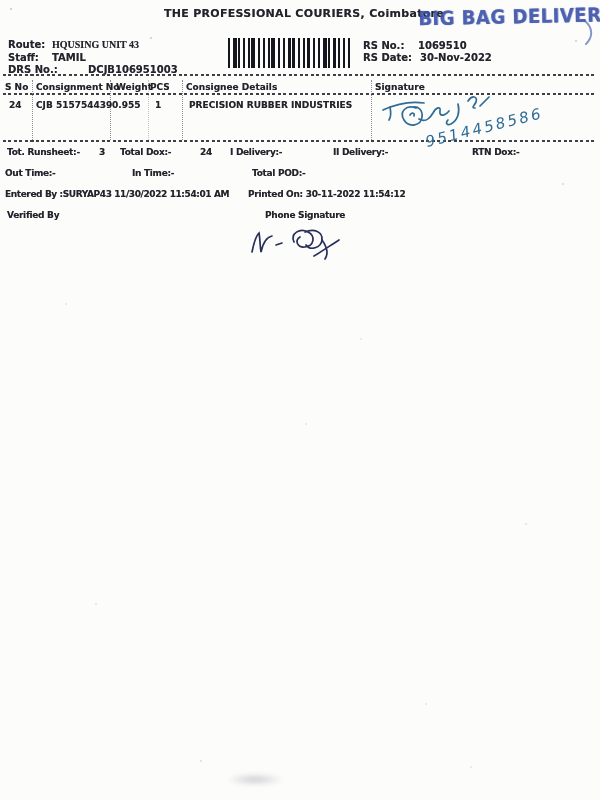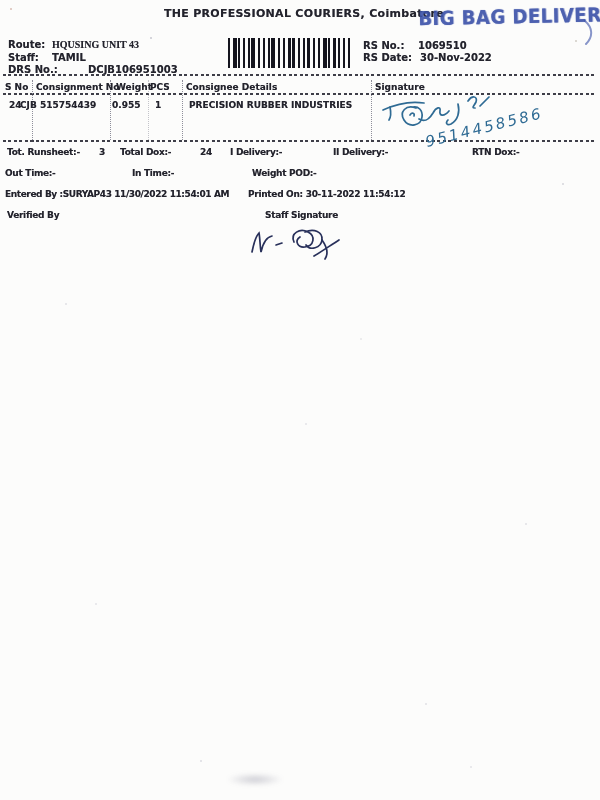--- a/index.html
+++ b/index.html
@@ -34,21 +34,21 @@
   
   .hdash{position:absolute;left:3px;right:3px;height:2px;
     background:repeating-linear-gradient(90deg,#3e3e48 0 3px,transparent 3px 5.5px);}
   .d1{top:74px;} .d2{top:93px;} .d3{top:140px;}
   .vline{position:absolute;top:80px;height:60px;width:0;border-left:1px dotted #8e8e9a;}
   .v1{left:32px;} .v2{left:110px;} .v3{left:148px;opacity:.5;} .v4{left:182px;} .v5{left:371px;}
   
   .tb{font-size:9px;}
   .h-sno{top:83px;left:5px;}   .h-con{top:83px;left:36px;}  .h-wt{top:83px;left:116px;}
   .h-pcs{top:83px;left:150px;} .h-cd{top:83px;left:186px;}  .h-sig{top:83px;left:375px;}
-  .r-sno{top:101px;left:9px;}  .r-con{top:101px;left:20px;} .r-wt{top:101px;left:112px;text-align:right;}
+  .r-sno{top:101px;left:9px;}  .r-con{top:101px;left:36px;} .r-wt{top:101px;left:112px;text-align:right;}
   .r-pcs{top:101px;left:155px;}.r-cd{top:101px;left:189px;}
   
   .sm{font-size:9px;letter-spacing:-.3px;}
   .s-tot{top:148px;left:7px;}   .s-totv{top:148px;left:99px;}
   .s-dox{top:148px;left:120px;} .s-doxv{top:148px;left:200px;}
   .s-id{top:148px;left:230px;}  .s-iid{top:148px;left:333px;} .s-rtn{top:148px;left:447px;padding-left:25px;}
   .s-out{top:169px;left:5px;}   .s-in{top:169px;left:132px;}  .s-pod{top:169px;left:252px;}
   .s-ent{top:190px;left:5px;letter-spacing:-.4px;} .s-prn{top:190px;left:248px;}
   .s-ver{top:211px;left:7px;}   .s-ssl{top:211px;left:265px;}
   
@@ -130,25 +130,25 @@
 
   <span class="t sm s-tot">Tot. Runsheet:-</span>
   <span class="t sm s-totv">3</span>
   <span class="t sm s-dox">Total Dox:-</span>
   <span class="t sm s-doxv">24</span>
   <span class="t sm s-id">I Delivery:-</span>
   <span class="t sm s-iid">II Delivery:-</span>
   <span class="t sm s-rtn">RTN Dox:-</span>
   <span class="t sm s-out">Out Time:-</span>
   <span class="t sm s-in">In Time:-</span>
-  <span class="t sm s-pod">Weight POD:-</span>
+  <span class="t sm s-pod">Total POD:-</span>
   <span class="t sm s-ent">Entered By :SURYAP43 11/30/2022 11:54:01 AM</span>
   <span class="t sm s-prn">Printed On: 30-11-2022 11:54:12</span>
   <span class="t sm s-ver">Verified By</span>
-  <span class="t sm s-ssl">Staff Signature</span>
+  <span class="t sm s-ssl">Phone Signature</span>
 
   <svg class="sig-staff" width="95" height="38" viewBox="0 0 95 38">
     <g fill="none" stroke="#28305a" stroke-width="1.7" stroke-linecap="round">
       <path d="M4,26 C6,16 9,9 11,7 C12,12 12,20 13,26 C15,17 19,11 24,10"></path>
       <path d="M28,19 L34,17"></path>
       <path d="M46,16 C42,7 52,2 60,6 C68,10 66,20 57,21 C50,22 46,15 52,11"></path>
       <path d="M57,6 C66,2 75,6 74,14 C73,22 62,25 58,19"></path>
       <path d="M74,14 C79,21 81,27 77,33"></path>
       <path d="M66,30 C73,26 83,19 91,14"></path>
     </g>

